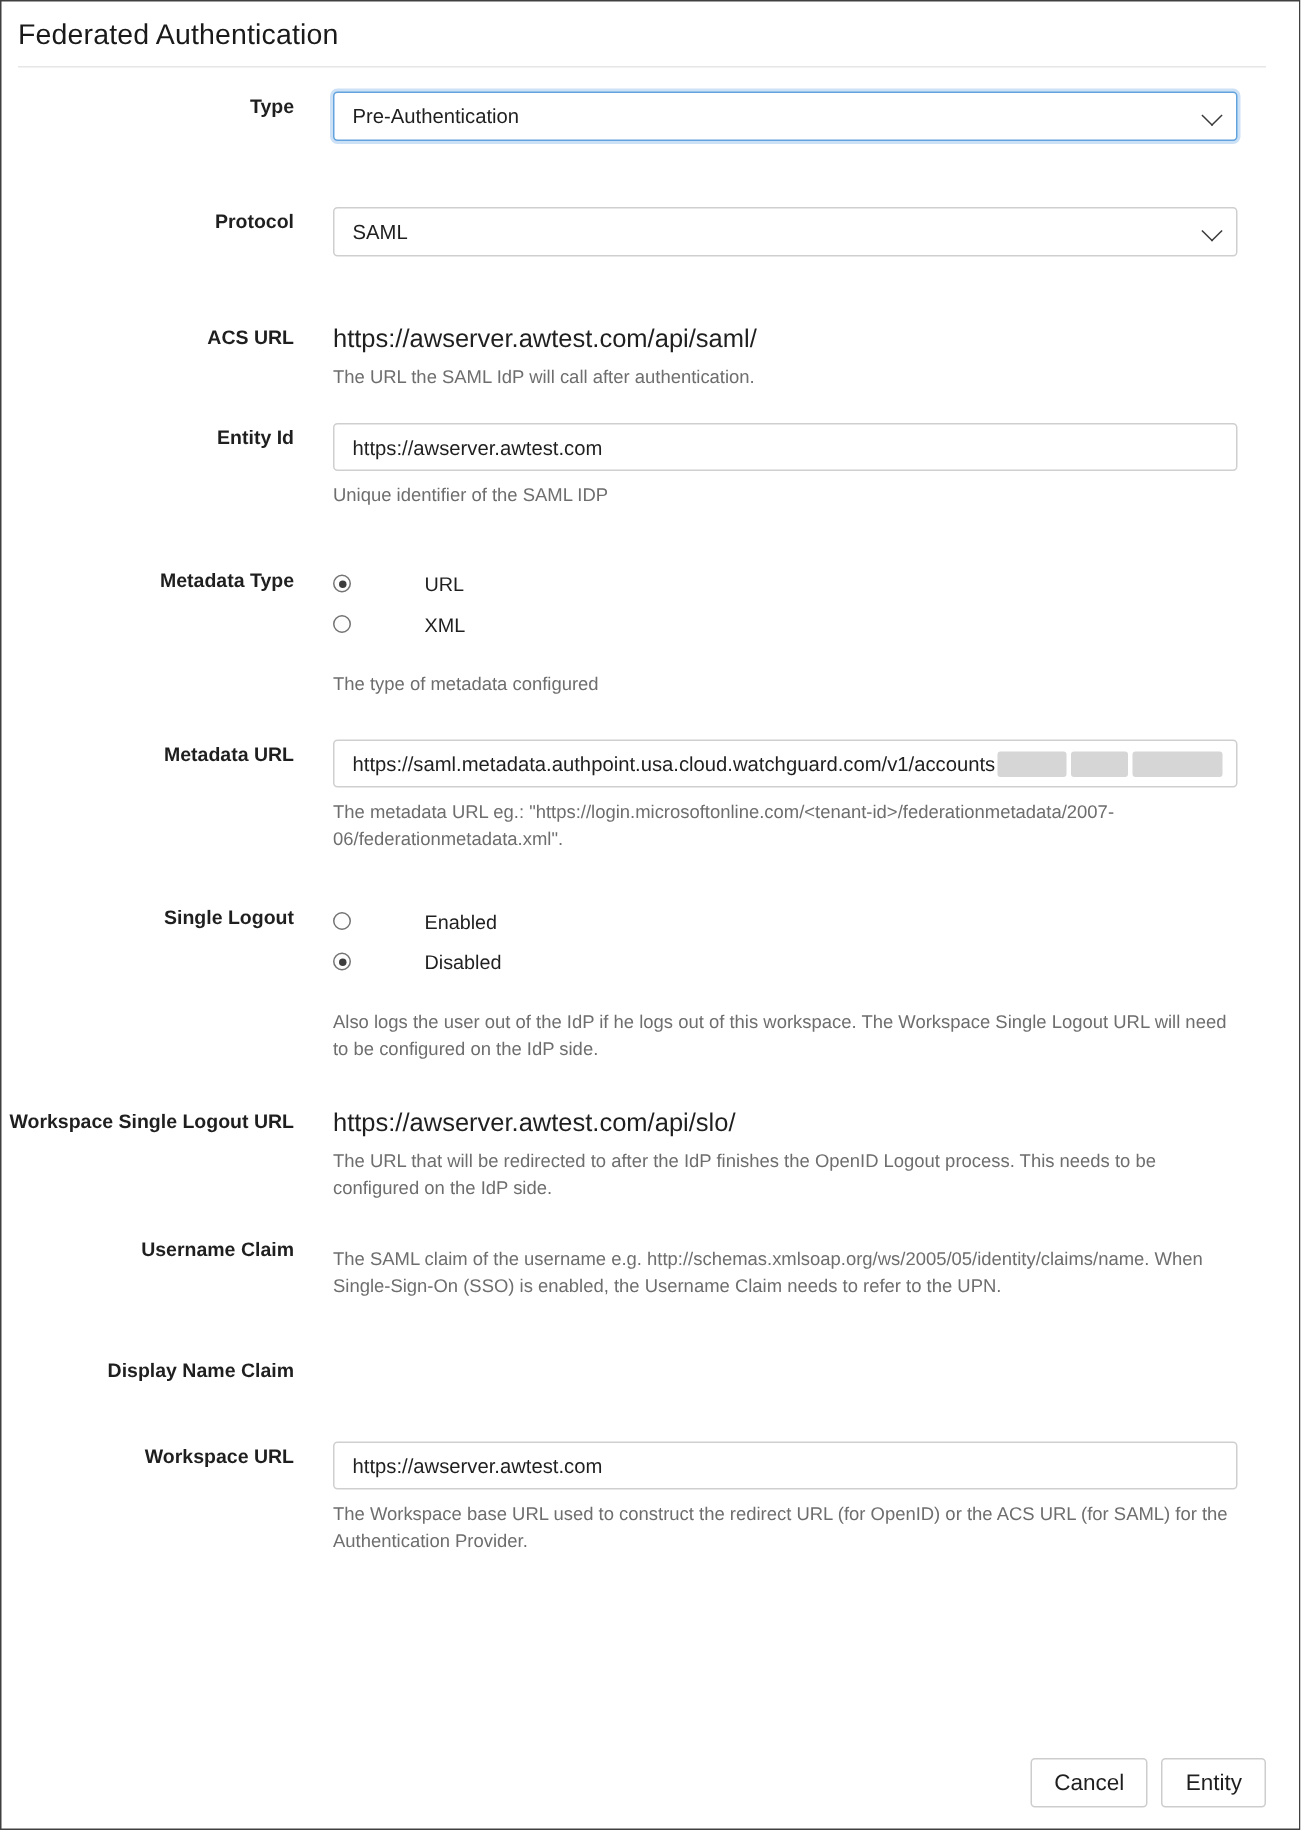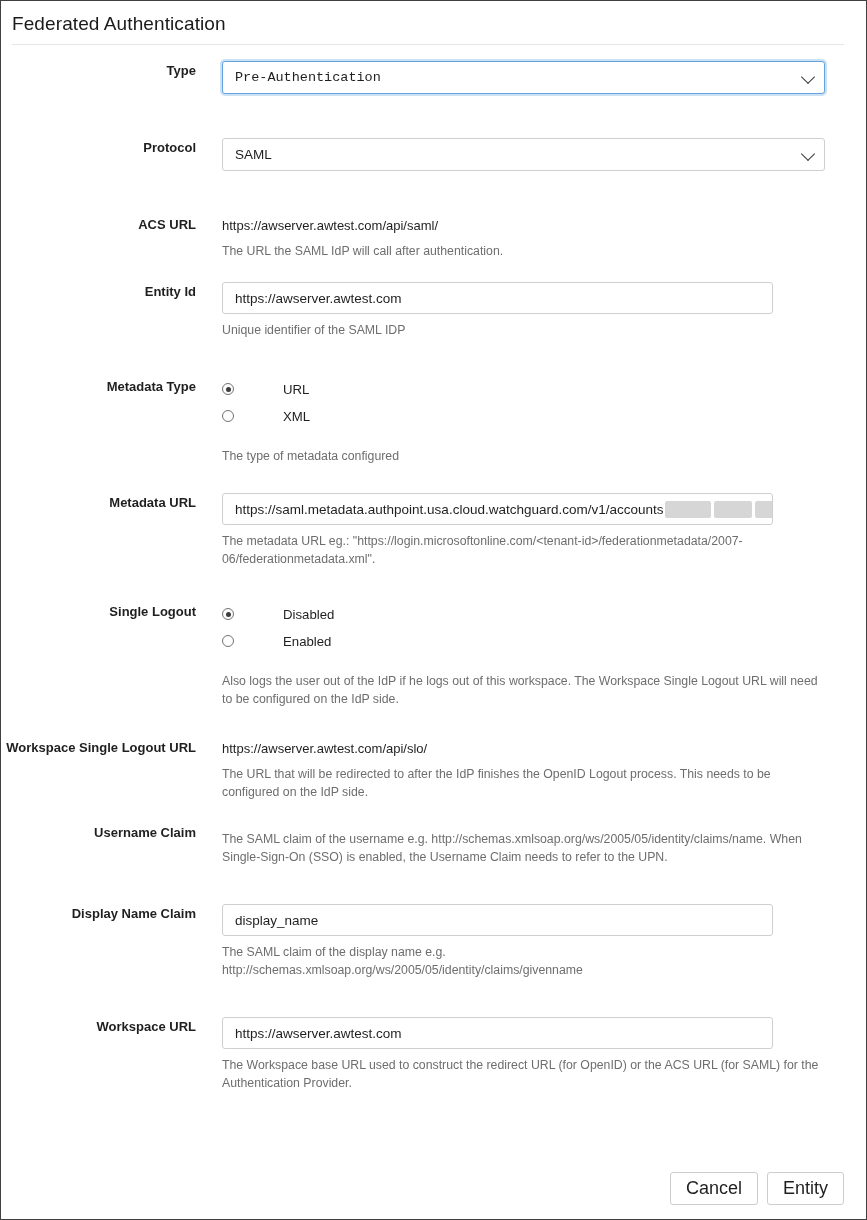--- a/index.html
+++ b/index.html
@@ -68,51 +68,50 @@
     background: #ffffff;
     display: flex;
     align-items: center;
     padding: 0 12px;
     font-size: 13.5px;
     color: #1f1f1f;
   }
   .select-box.focused {
     border: 1px solid #63a3dd;
     box-shadow: 0 0 0 2px rgba(110,170,225,0.35);
-    font-family: Liberation Mono, monospace;
   }
   .chevron {
     position: absolute;
     right: 11px;
     top: 50%;
     width: 9px;
     height: 9px;
     margin-top: -6px;
     border-right: 1.4px solid #3a3a3a;
     border-bottom: 1.4px solid #3a3a3a;
     transform: rotate(45deg);
   }
   .text-input {
-    width: 551px;
+    width: 603px;
     height: 32px;
     box-sizing: border-box;
     border: 1px solid #cfcfcf;
     border-radius: 3px;
     background: #ffffff;
     display: flex;
     align-items: center;
     padding: 0 12px;
     font-size: 13.5px;
     color: #1f1f1f;
     overflow: hidden;
     white-space: nowrap;
     position: relative;
   }
   .static-value {
-    font-size: 13px;
+    font-size: 17px;
     color: #1f1f1f;
     line-height: 19px;
     padding-top: 1px;
   }
   .help {
     font-size: 12.3px;
     color: #6e6e6e;
     line-height: 18px;
     max-width: 600px;
     margin-top: 7px;
@@ -175,21 +174,21 @@
     display: flex;
     gap: 9px;
   }
   .btn {
     min-width: 66px;
     height: 33px;
     box-sizing: border-box;
     border: 1px solid #cdcdcd;
     border-radius: 3px;
     background: #ffffff;
-    font-size: 18px;
+    font-size: 15px;
     color: #1f1f1f;
     font-family: "Liberation Sans", sans-serif;
     display: flex;
     align-items: center;
     justify-content: center;
     padding: 0 15px;
     cursor: pointer;
   }
   .sp-22 { height: 22px; }
   .sp-28 { height: 28px; }
@@ -288,27 +287,27 @@
       </div>
     </div>
 
     <div class="sp-34"></div>
 
     <div class="row">
       <div class="label-cell">Single Logout</div>
       <div class="field-cell">
         <div class="radio-group">
           <div class="radio-item">
+            <span class="radio"></span>
+            <span class="radio-label">Enabled</span>
+          </div>
+          <div class="radio-item">
             <span class="radio checked"></span>
             <span class="radio-label">Disabled</span>
           </div>
-          <div class="radio-item">
-            <span class="radio"></span>
-            <span class="radio-label">Enabled</span>
-          </div>
         </div>
         <div class="help tight">Also logs the user out of the IdP if he logs out of this workspace. The Workspace Single Logout URL will need to be configured on the IdP side.</div>
       </div>
     </div>
 
     <div class="sp-30"></div>
 
     <div class="row">
       <div class="label-cell">Workspace Single Logout URL</div>
       <div class="field-cell">
@@ -323,29 +322,20 @@
       <div class="label-cell">Username Claim</div>
       <div class="field-cell">
         <div class="help">The SAML claim of the username e.g. http://schemas.xmlsoap.org/ws/2005/05/identity/claims/name. When Single-Sign-On (SSO) is enabled, the Username Claim needs to refer to the UPN.</div>
       </div>
     </div>
 
     <div class="sp-38"></div>
 
     <div class="row">
       <div class="label-cell">Display Name Claim</div>
-      <div class="field-cell">
-        <div class="text-input">
-          <span>display_name</span>
-        </div>
-        <div class="help">
-          <div>The SAML claim of the display name e.g.</div>
-          <div>http://schemas.xmlsoap.org/ws/2005/05/identity/claims/givenname</div>
-        </div>
-      </div>
     </div>
 
     <div class="sp-38"></div>
 
     <div class="row">
       <div class="label-cell">Workspace URL</div>
       <div class="field-cell">
         <div class="text-input">
           <span>https://awserver.awtest.com</span>
         </div>

